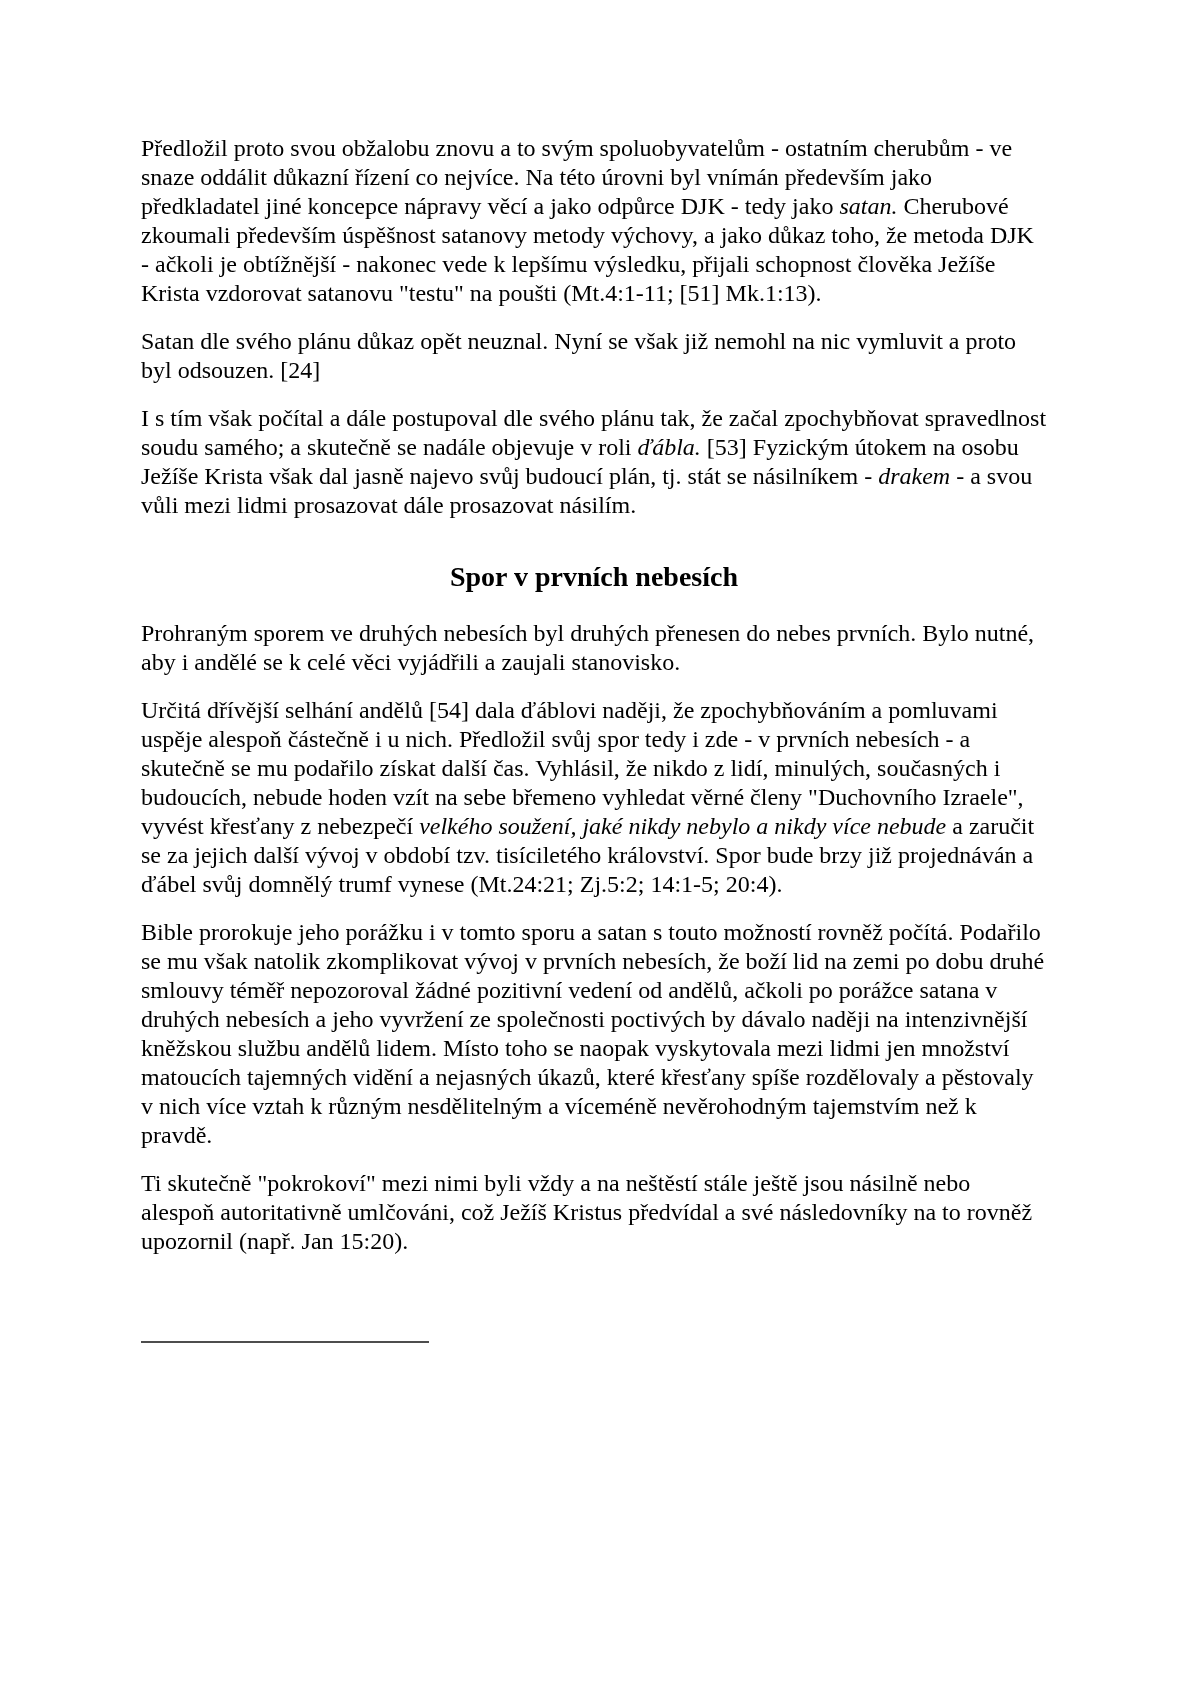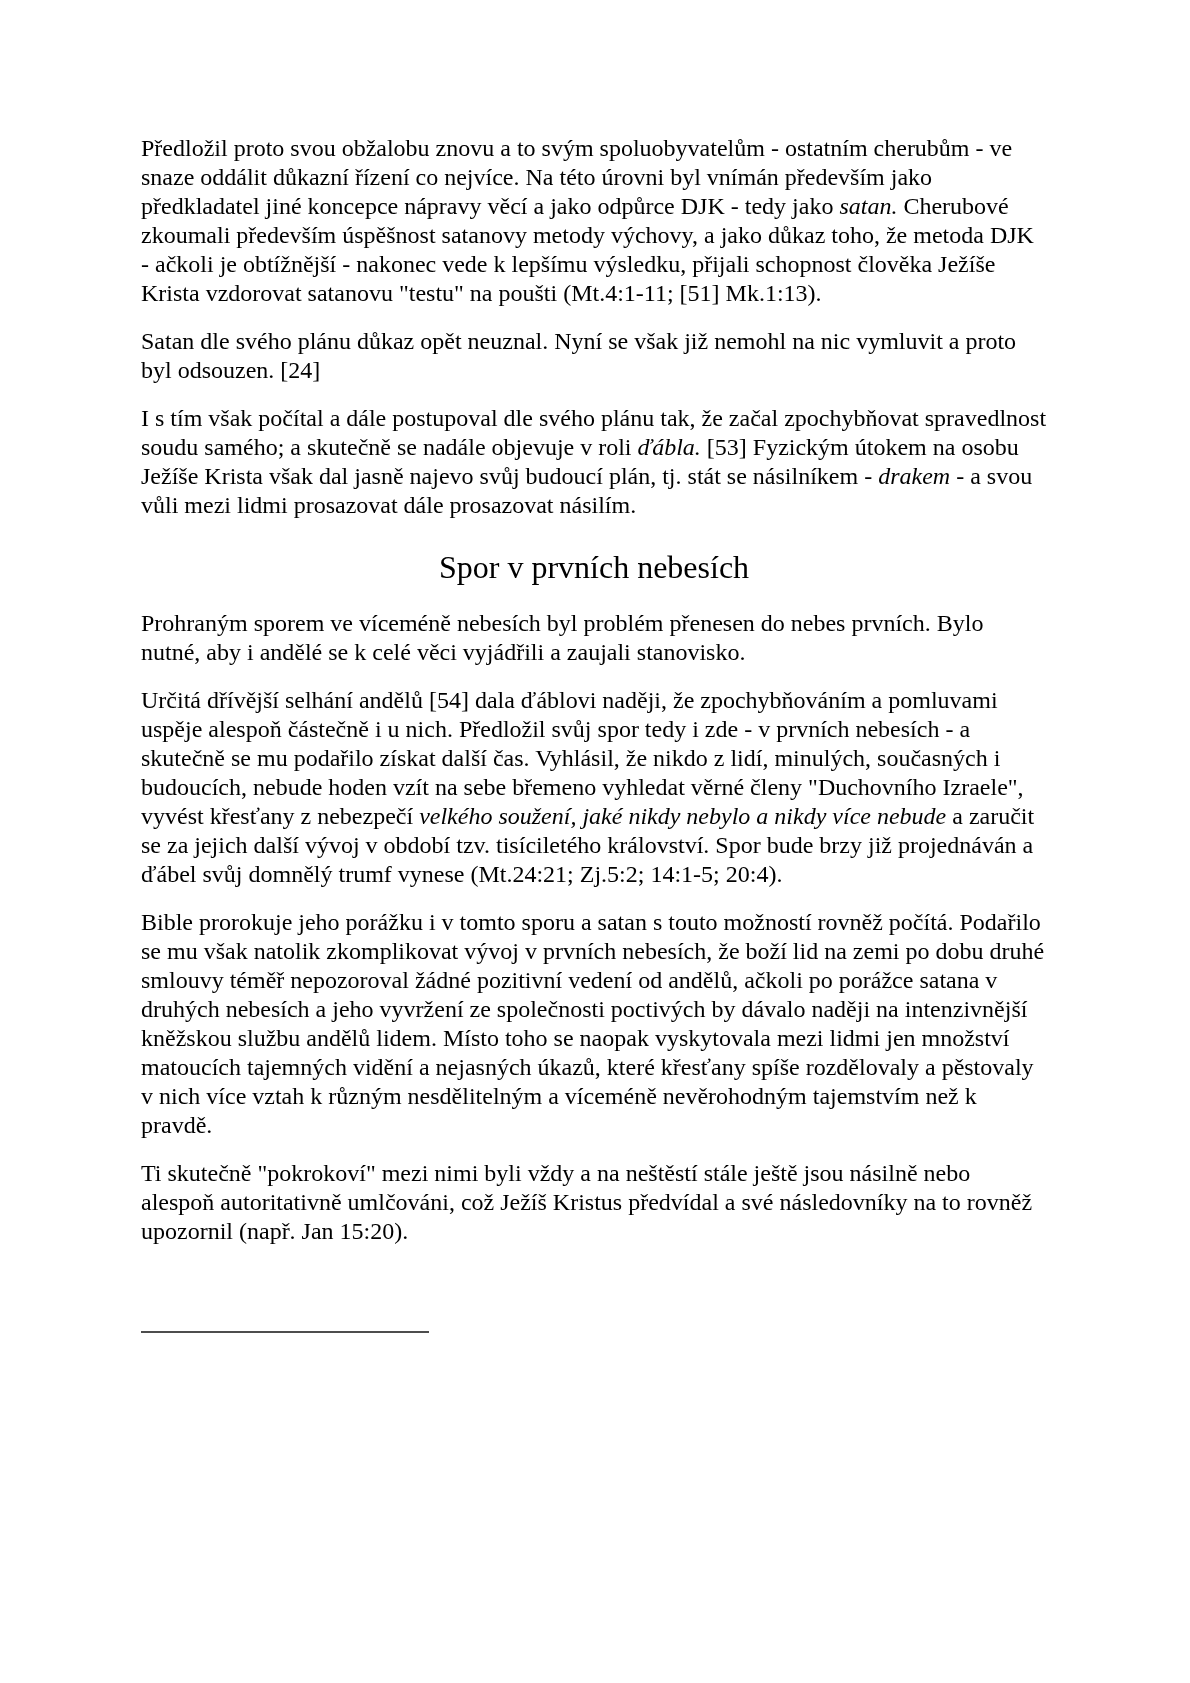--- a/index.html
+++ b/index.html
@@ -26,42 +26,42 @@
     text-align: left;
   }
   .para {
     margin: 0 0 19px 0;
     padding: 0;
   }
   .para .italic {
     font-style: italic;
   }
   .heading {
-    margin: 27px 0 22px 0;
+    margin: 37px 0 22px 0;
     padding: 0;
-    font-size: 32px;
+    font-size: 28px;
     line-height: 40px;
-    font-weight: normal;
+    font-weight: bold;
     text-align: center;
   }
   .footnote-rule {
     margin-top: 85px;
     width: 288px;
     height: 2px;
     background: #4d4d4d;
   }
 </style>
 </head>
 <body>
 
 <div class="page">
   <div class="doc-body">
       <p class="para"><span>Předložil proto svou obžalobu znovu a to svým spoluobyvatelům - ostatním cherubům - ve snaze oddálit důkazní řízení co nejvíce. Na této úrovni byl vnímán především jako předkladatel jiné koncepce nápravy věcí a jako odpůrce DJK - tedy jako </span><span class="italic">satan.</span><span> Cherubové zkoumali především úspěšnost satanovy metody výchovy, a jako důkaz toho, že metoda DJK - ačkoli je obtížnější - nakonec vede k lepšímu výsledku, přijali schopnost člověka Ježíše Krista vzdorovat satanovu "testu" na poušti (Mt.4:1-11; [51] Mk.1:13).</span></p>
       <p class="para"><span>Satan dle svého plánu důkaz opět neuznal. Nyní se však již nemohl na nic vymluvit a proto byl odsouzen. [24]</span></p>
       <p class="para"><span>I s tím však počítal a dále postupoval dle svého plánu tak, že začal zpochybňovat spravedlnost soudu samého; a skutečně se nadále objevuje v roli </span><span class="italic">ďábla.</span><span> [53] Fyzickým útokem na osobu Ježíše Krista však dal jasně najevo svůj budoucí plán, tj. stát se násilníkem - </span><span class="italic">drakem</span><span> - a svou vůli mezi lidmi prosazovat dále prosazovat násilím.</span></p>
       <h2 class="heading">Spor v prvních nebesích</h2>
-      <p class="para"><span>Prohraným sporem ve víceméně nebesích byl problém přenesen do nebes prvních. Bylo nutné, aby i andělé se k celé věci vyjádřili a zaujali stanovisko.</span></p>
+      <p class="para"><span>Prohraným sporem ve druhých nebesích byl druhých přenesen do nebes prvních. Bylo nutné, aby i andělé se k celé věci vyjádřili a zaujali stanovisko.</span></p>
       <p class="para"><span>Určitá dřívější selhání andělů [54] dala ďáblovi naději, že zpochybňováním a pomluvami uspěje alespoň částečně i u nich. Předložil svůj spor tedy i zde - v prvních nebesích - a skutečně se mu podařilo získat další čas. Vyhlásil, že nikdo z lidí, minulých, současných i budoucích, nebude hoden vzít na sebe břemeno vyhledat věrné členy "Duchovního Izraele", vyvést křesťany z nebezpečí </span><span class="italic">velkého soužení, jaké nikdy nebylo a nikdy více nebude</span><span> a zaručit se za jejich další vývoj v období tzv. tisíciletého království. Spor bude brzy již projednáván a ďábel svůj domnělý trumf vynese (Mt.24:21; Zj.5:2; 14:1-5; 20:4).</span></p>
       <p class="para"><span>Bible prorokuje jeho porážku i v tomto sporu a satan s touto možností rovněž počítá. Podařilo se mu však natolik zkomplikovat vývoj v prvních nebesích, že boží lid na zemi po dobu druhé smlouvy téměř nepozoroval žádné pozitivní vedení od andělů, ačkoli po porážce satana v druhých nebesích a jeho vyvržení ze společnosti poctivých by dávalo naději na intenzivnější kněžskou službu andělů lidem. Místo toho se naopak vyskytovala mezi lidmi jen množství matoucích tajemných vidění a nejasných úkazů, které křesťany spíše rozdělovaly a pěstovaly v nich více vztah k různým nesdělitelným a víceméně nevěrohodným tajemstvím než k pravdě.</span></p>
       <p class="para"><span>Ti skutečně "pokrokoví" mezi nimi byli vždy a na neštěstí stále ještě jsou násilně nebo alespoň autoritativně umlčováni, což Ježíš Kristus předvídal a své následovníky na to rovněž upozornil (např. Jan 15:20).</span></p>
       <div class="footnote-rule"></div>
     </div>
 </div>
 
 </body></html>

